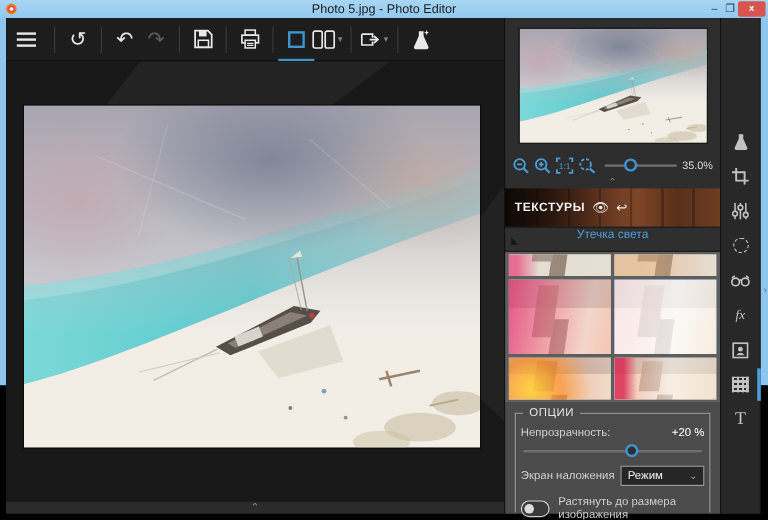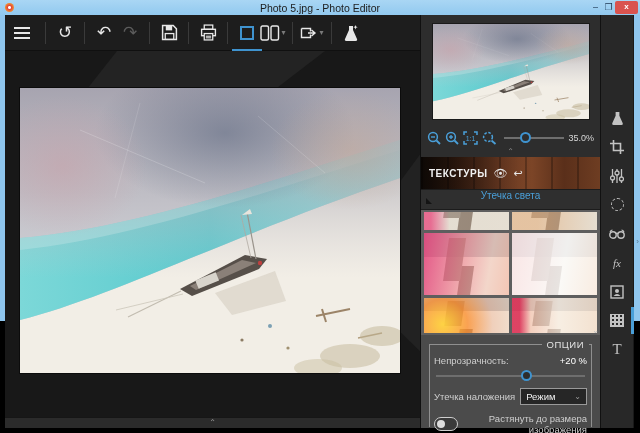--- a/index.html
+++ b/index.html
@@ -98,21 +98,21 @@
     background:linear-gradient(90deg, rgba(220,40,80,.85) 0 9%, rgba(255,190,170,.5) 22%, rgba(255,245,235,.65) 55%, rgba(250,225,205,.6)); }
   .ov-pedge { position:absolute; inset:0;
     background:linear-gradient(90deg, rgba(230,80,130,.8) 0 8%, rgba(210,205,200,.2) 30%, rgba(210,205,205,.15)); }
   .ov-tan { position:absolute; inset:0;
     background:linear-gradient(90deg, rgba(225,170,120,.55) 0 30%, rgba(220,210,200,.25)); }
   .thumbs-scrollchev { position:absolute; right:1px; bottom:0; color:#c2c2c2; font-size:8px; }
   
   .options { height:93px; background:#4b4b4b; padding:4px 8px 0 8px; font-size:9.5px;
     color:#cfcfcf; }
   .opt-fieldset { border:1px solid #8f8f8f; border-bottom:none; height:88px;
-    padding:4px 4px 0 4px;text-align:right; }
+    padding:4px 4px 0 4px; }
   .opt-fieldset legend { padding:0 5px; margin-left:2px; font-size:9.5px; color:#e2e2e2;
     letter-spacing:.5px; }
   .opacity-row { display:flex; justify-content:space-between; align-items:center;
     margin-top:1px; }
   .opacity-val { color:#fff; }
   .oslider { position:relative; height:15px; margin:2px 2px 5px 2px; }
   .blend-row { display:flex; align-items:center; gap:5px; margin-top:2px; }
   .select { flex:1; height:17px; background:#262626; border:1px solid #9a9a9a;
     color:#f0f0f0; display:flex; align-items:center; padding:0 5px; font-size:9.5px;
     justify-content:space-between; }
@@ -378,21 +378,21 @@
           <legend>ОПЦИИ</legend>
           <div class="opacity-row">
             <span>Непрозрачность:</span>
             <span class="opacity-val">+20 %</span>
           </div>
           <div class="oslider">
             <div class="track"></div>
             <div class="handle" style="left:57%"></div>
           </div>
           <div class="blend-row">
-            <span>Утечка наложения</span>
+            <span>Экран наложения</span>
             <div class="select">
               <span>Режим</span>
               <span class="chev">⌄</span>
             </div>
           </div>
           <div class="toggle-row">
             <div class="toggle">
                 <div class="knob"></div>
               </div>
             <span>Растянуть до размера изображения</span>

